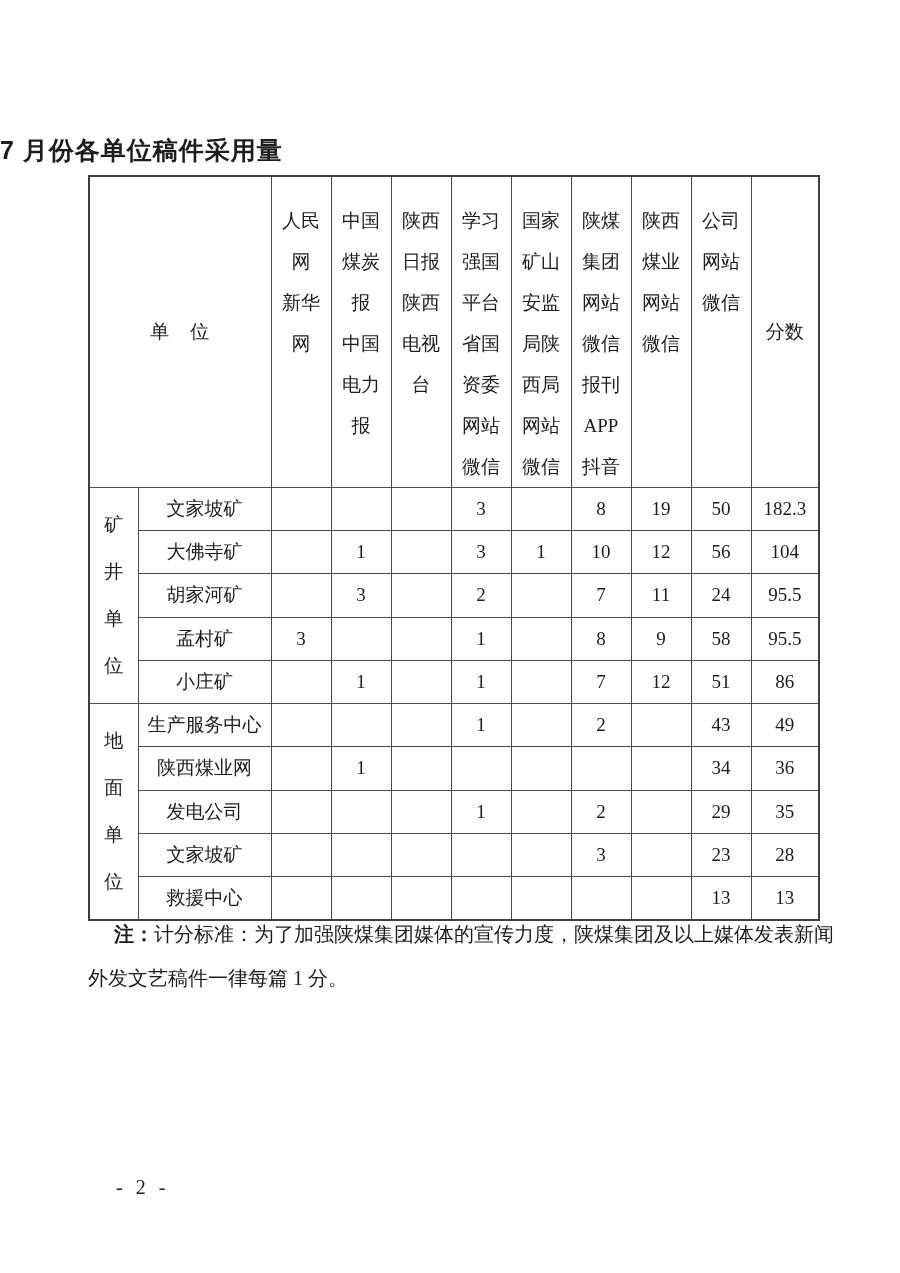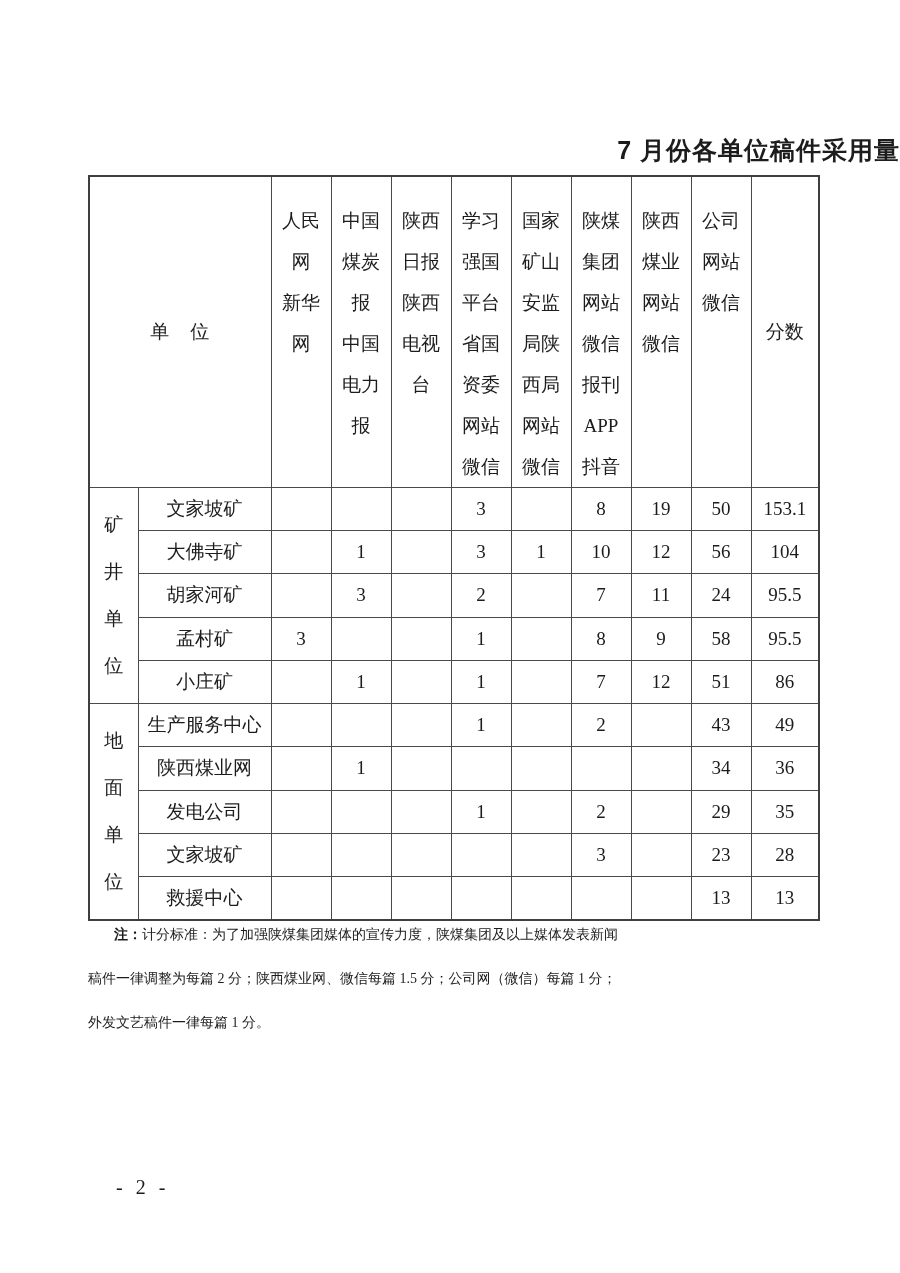--- a/index.html
+++ b/index.html
@@ -10,21 +10,21 @@
     position: relative;
     font-family: "Liberation Serif", "DejaVu Serif", serif;
     color: #1c1c1c;
     overflow: hidden;
   }
   .doc-title {
     position: absolute;
     top: 134px; left: 0;
     width: 100%;
     margin: 0;
-    text-align: right;
+    text-align: left;
     font-size: 25px;
     font-weight: 700;
     letter-spacing: 1px;
     font-family: "Liberation Sans", "DejaVu Sans", sans-serif;
   }
   table.report {
     position: absolute;
     left: 88px; top: 175px;
     width: 730px;
     border-collapse: collapse;
@@ -57,21 +57,21 @@
     justify-content: space-evenly;
     align-items: center;
     height: 215px;
   }
   .group-td .vert span { font-size: 19px; line-height: 20px; display: block; }
   .unit-td { font-size: 19px; font-family: Liberation Mono, monospace; }
   .note {
     position: absolute;
     left: 88px; top: 912px;
     width: 736px;
-    font-size: 14px;
+    font-size: 20px;
   }
   .note p { margin: 0; line-height: 44px; white-space: nowrap; }
   .note .first-line { padding-left: 26px; }
   .note .note-bold { font-weight: 700; font-family: "Liberation Sans", "DejaVu Sans", sans-serif; }
   .page-number {
     position: absolute;
     left: 116px; top: 1176px;
     font-size: 20px;
     letter-spacing: 4px;
   }
@@ -188,21 +188,21 @@
       </td>
       <td class="unit-td">文家坡矿</td>
       <td></td>
       <td></td>
       <td></td>
       <td>3</td>
       <td></td>
       <td>8</td>
       <td>19</td>
       <td>50</td>
-      <td>153.1</td>
+      <td>182.3</td>
     </tr>
     <tr>
       <td class="unit-td">大佛寺矿</td>
       <td></td>
       <td>1</td>
       <td></td>
       <td>3</td>
       <td>1</td>
       <td>10</td>
       <td>12</td>
@@ -311,17 +311,16 @@
       <td></td>
       <td></td>
       <td>13</td>
       <td>13</td>
     </tr>
   </tbody>
 </table>
 
 <div class="note">
   <p class="first-line"><span class="note-bold">注：</span><span>计分标准：为了加强陕煤集团媒体的宣传力度，陕煤集团及以上媒体发表新闻</span></p>
-  <p>稿件一律调整为每篇 2 分；陕西煤业网、微信每篇 1.5 分；公司网（微信）每篇 1 分；</p>
   <p>外发文艺稿件一律每篇 1 分。</p>
 </div>
 
 <div class="page-number">- 2 -</div>
 
 </body></html>

